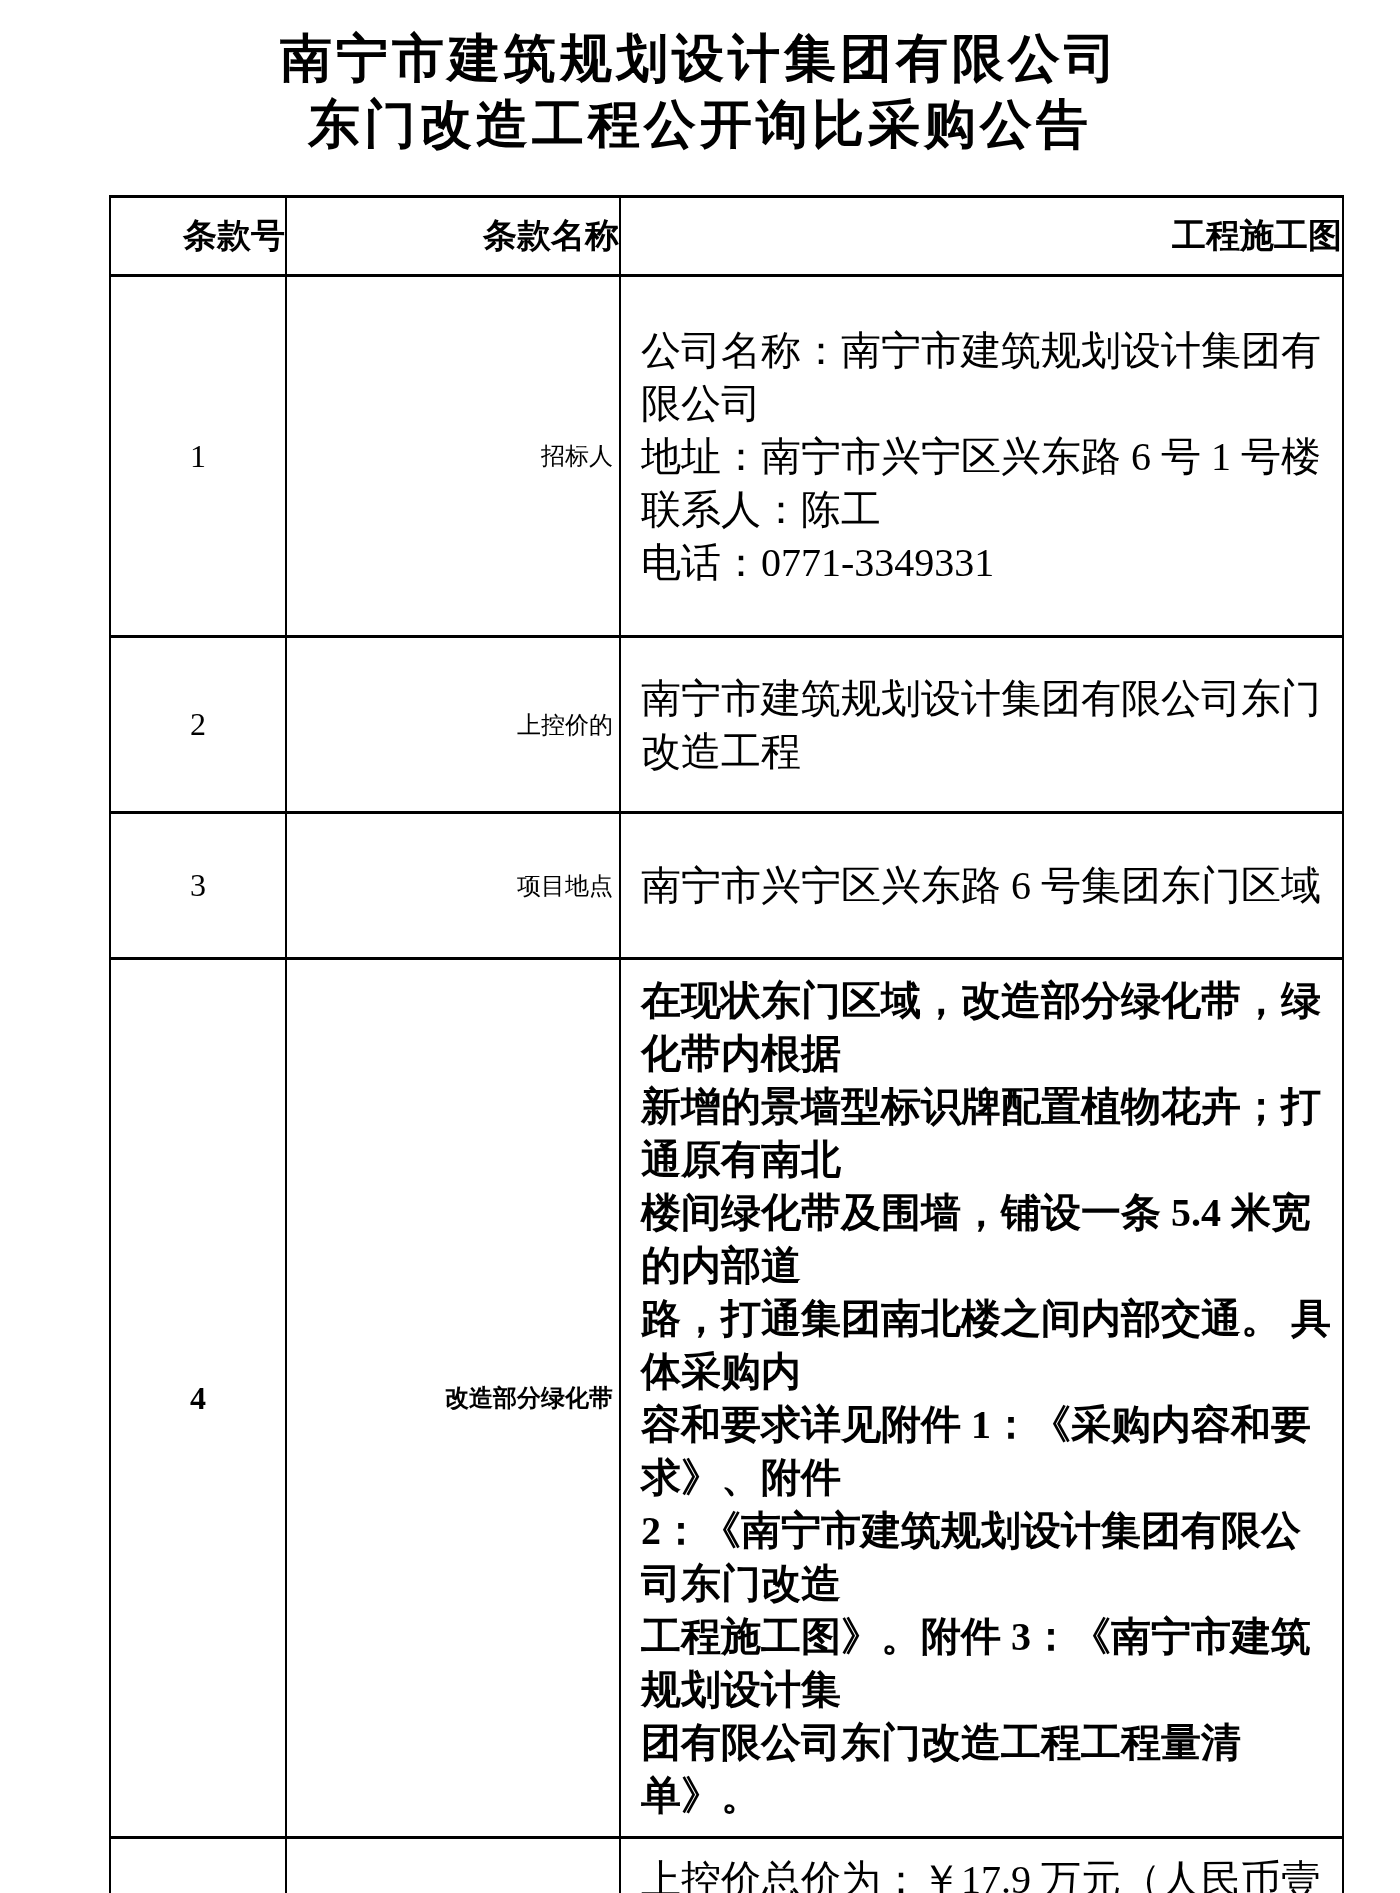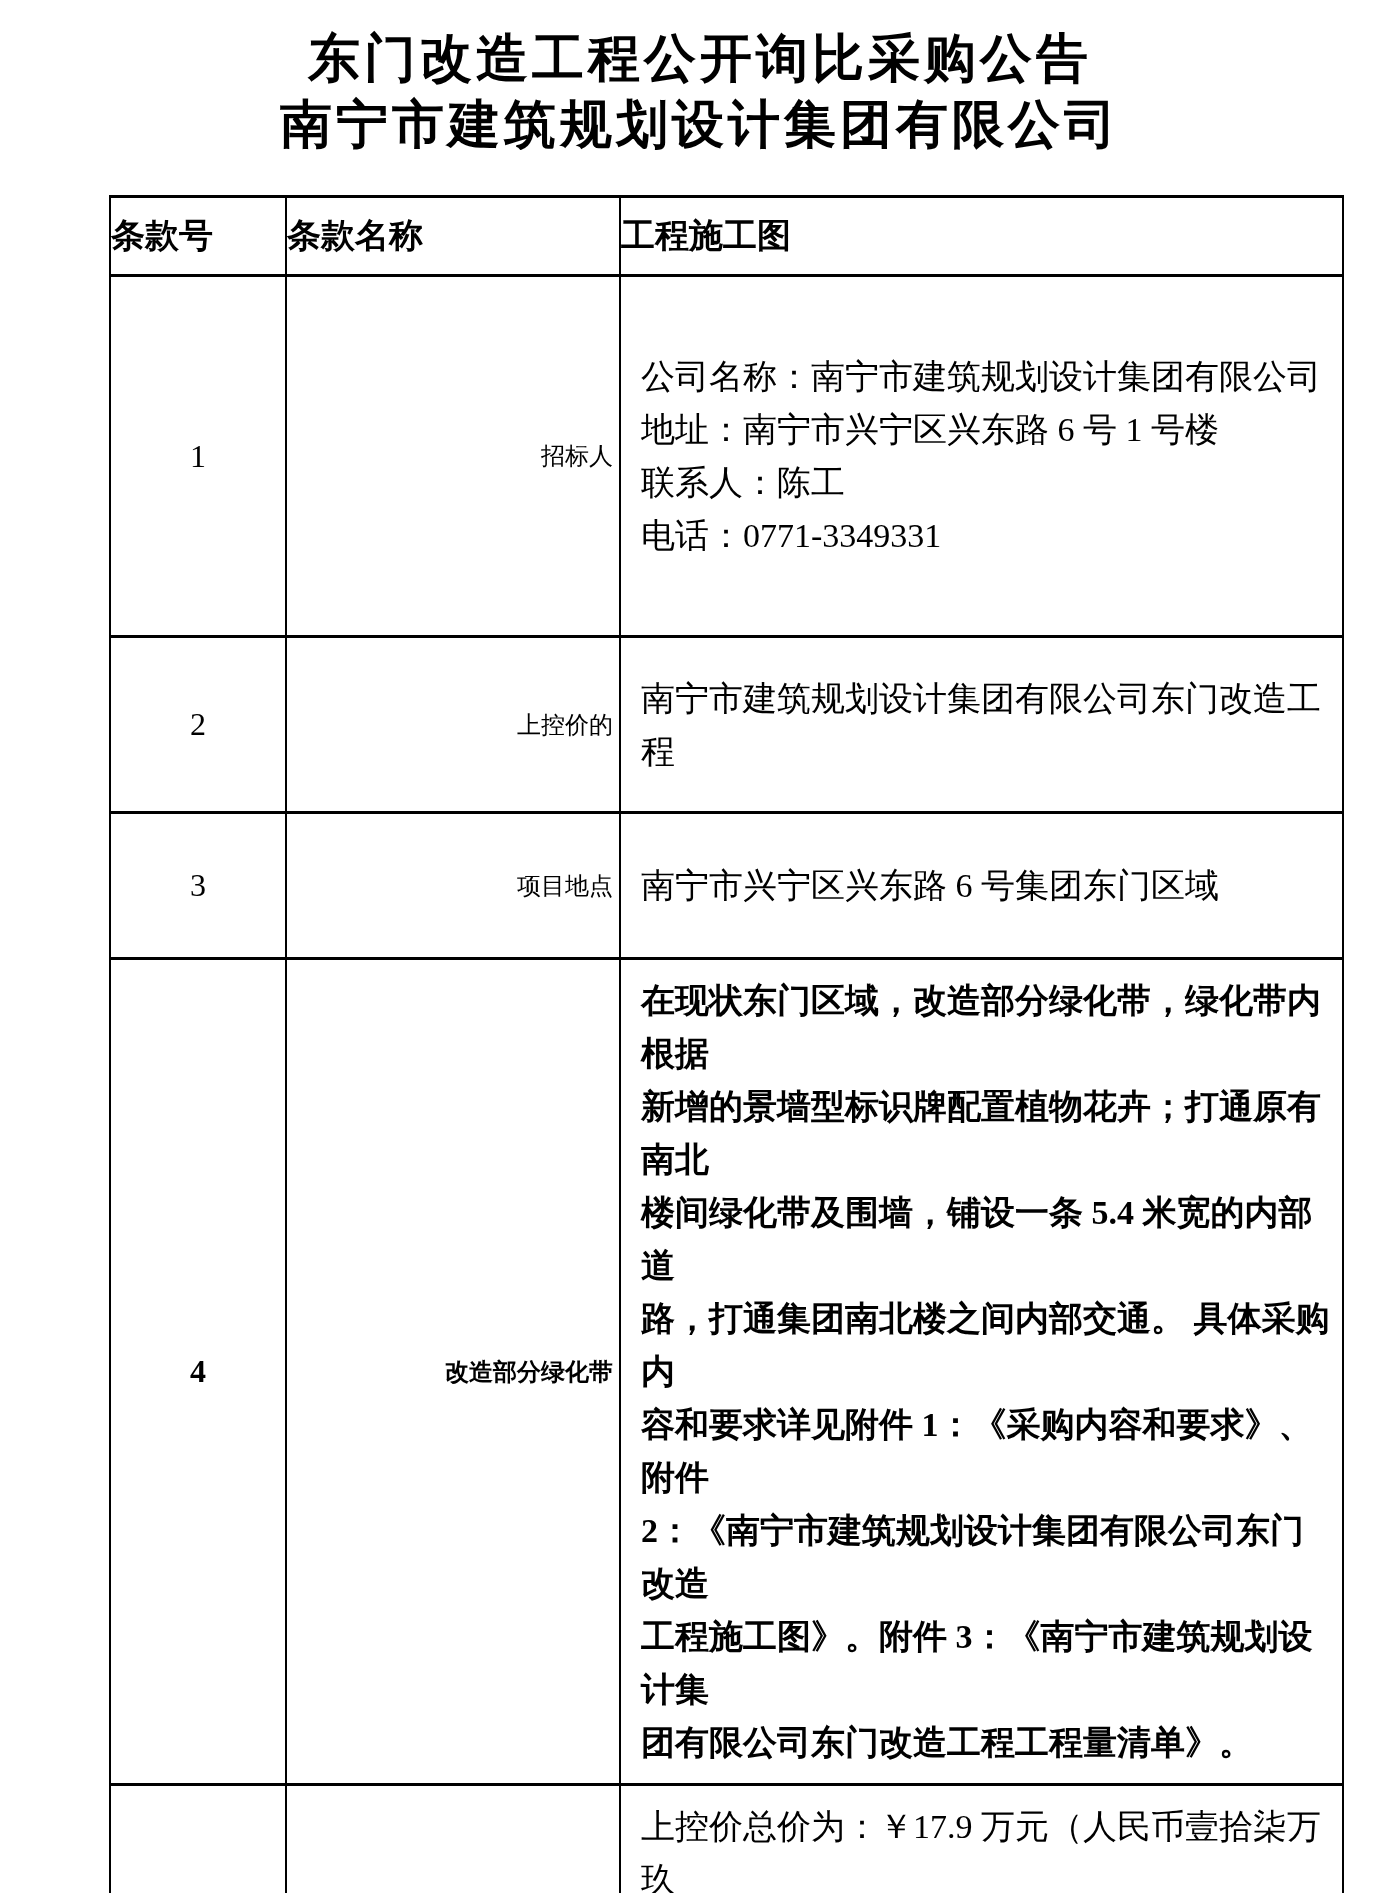--- a/index.html
+++ b/index.html
@@ -51,54 +51,54 @@
     border: 2px solid #000000;
     border-top-width: 3px;
     border-bottom-width: 3px;
     vertical-align: middle;
     overflow: hidden;
   }
   table.terms th {
     height: 76px;
     font-size: 34px;
     font-weight: bold;
-    text-align: left;
+    text-align: right;
     padding: 0;
   }
   td.cell-no {
     text-align: center;
     font-size: 32px;
     padding: 0;
   }
   td.cell-name {
     text-align: right;
     font-size: 24px;
     padding: 14px 6px;
   }
   td.cell-content {
-    font-size: 34px;
+    font-size: 40px;
     line-height: 53px;
     padding: 14px 10px 14px 20px;
     white-space: pre-line;
     text-align: left;
   }
   tr.row-h330 td { height: 330px; }
   tr.row-h145 td { height: 145px; }
   tr.row-h115 td { height: 115px; }
   tr.row-h455 td { height: 455px; font-weight: bold; }
   tr.row-h233 td { height: 233px; }
 </style>
 </head>
 <body>
 
 <div class="page">
 
   <div class="doc-title">
+    <div>南宁市建筑规划设计集团有限公司</div>
     <div>东门改造工程公开询比采购公告</div>
-    <div>南宁市建筑规划设计集团有限公司</div>
   </div>
 
 
   <table class="terms">
     <colgroup>
       <col style="width:176px">
       <col style="width:334px">
       <col style="width:723px">
     </colgroup>
     <thead>

